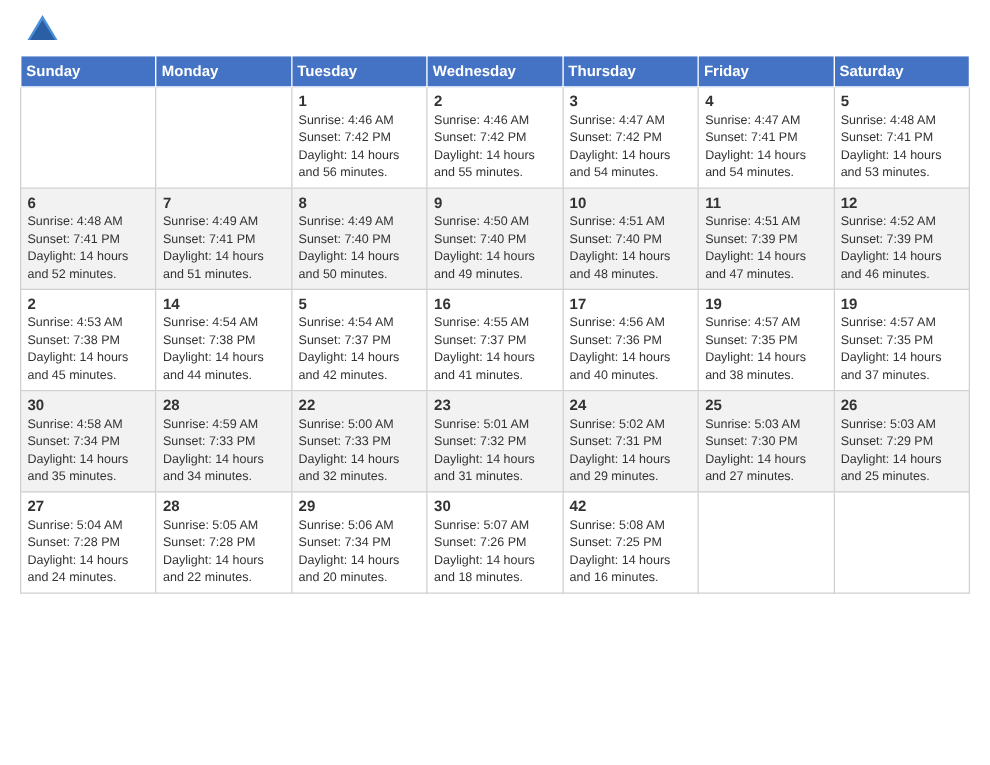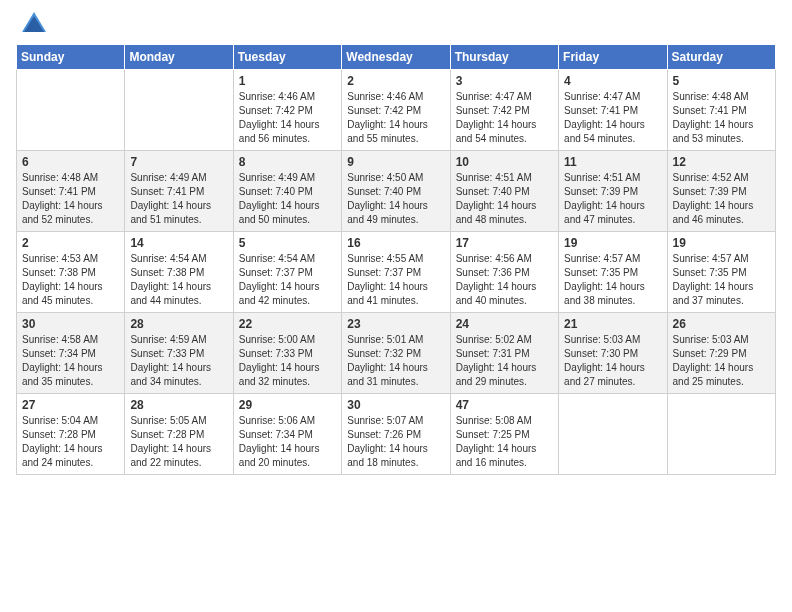--- a/index.html
+++ b/index.html
@@ -316,21 +316,21 @@
 and 31 minutes.</div>
           </td>
           <td>
             <div class="day-number">24</div>
             <div class="day-info" style="white-space: pre-line;">Sunrise: 5:02 AM
 Sunset: 7:31 PM
 Daylight: 14 hours
 and 29 minutes.</div>
           </td>
           <td>
-            <div class="day-number">21</div>
+            <div class="day-number">25</div>
             <div class="day-info" style="white-space: pre-line;">Sunrise: 5:03 AM
 Sunset: 7:30 PM
 Daylight: 14 hours
 and 27 minutes.</div>
           </td>
           <td>
             <div class="day-number">26</div>
             <div class="day-info" style="white-space: pre-line;">Sunrise: 5:03 AM
 Sunset: 7:29 PM
 Daylight: 14 hours
@@ -360,21 +360,21 @@
 and 20 minutes.</div>
           </td>
           <td>
             <div class="day-number">30</div>
             <div class="day-info" style="white-space: pre-line;">Sunrise: 5:07 AM
 Sunset: 7:26 PM
 Daylight: 14 hours
 and 18 minutes.</div>
           </td>
           <td>
-            <div class="day-number">47</div>
+            <div class="day-number">42</div>
             <div class="day-info" style="white-space: pre-line;">Sunrise: 5:08 AM
 Sunset: 7:25 PM
 Daylight: 14 hours
 and 16 minutes.</div>
           </td>
           <td class="empty-cell"></td>
           <td class="empty-cell"></td>
         </tr>
       </tbody>
   </table>

